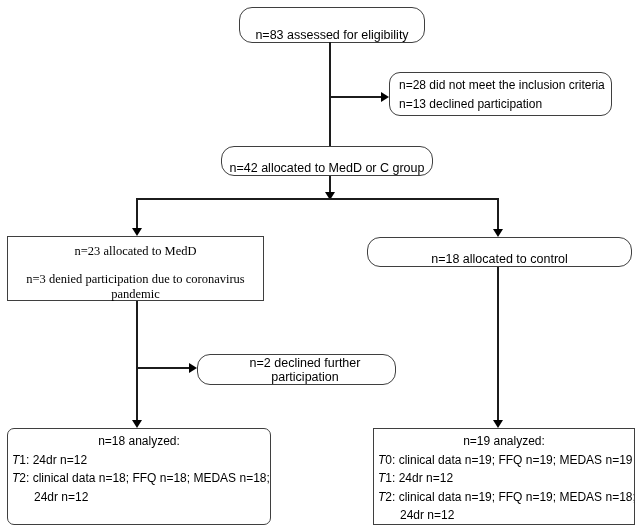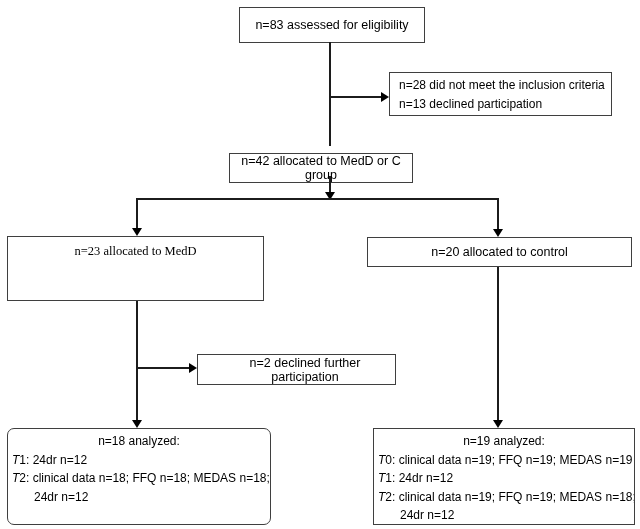--- a/index.html
+++ b/index.html
@@ -4,27 +4,27 @@
 <style>
   html,body { margin:0; padding:0; background:#ffffff; }
   .canvas {
     position:relative; width:640px; height:529px; background:#ffffff;
     font-family:"Liberation Sans", sans-serif; color:#000;
   }
   .box {
     position:absolute; background:#fff; border:1.4px solid #3f3f3f;
     box-sizing:border-box; font-size:12.5px;
   }
-  .flexcenter { display:flex; align-items:center; justify-content:center; text-align:center; }
+  .flexcenter { display:flex; align-items:flex-end; justify-content:center; text-align:center;border-radius:13px; }
 
   
   #box-eligibility { left:239px; top:7px;  width:186px; height:36px; }
   #box-exclusion   { left:389px; top:72px; width:223px; height:44px;
-                     padding:3px 2px 0 9px; line-height:19px; font-size:12px; white-space:nowrap; overflow:hidden; }
-  #box-allocation  { left:221px; top:153px; width:184px; height:30px;margin-left:8px; }
+                     padding:3px 2px 0 9px; line-height:19px; font-size:12px; white-space:nowrap; overflow:hidden;border-radius:11px; }
+  #box-allocation  { left:221px; top:146px; width:212px; height:30px; }
   #box-medd        { left:7px;   top:236px; width:257px; height:65px;
                      padding-top:7px; line-height:15px; text-align:center;font-family:Liberation Serif, serif; }
   #box-control     { left:367px; top:237px; width:265px; height:30px; }
   #box-declined    { left:197px; top:354px; width:199px; height:31px;padding-left:17px; }
   #box-medd-analyzed    { left:7px;   top:428px; width:264px; height:97px;border-radius:7px; }
   #box-control-analyzed { left:373px; top:428px; width:262px; height:97px; }
 
   .analyzed { font-size:12px; line-height:18.6px; padding:3px 4px; overflow:hidden; }
   .analyzed .a-title { text-align:center; }
   .analyzed .a-row { text-align:left; white-space:nowrap; }
@@ -71,24 +71,25 @@
     <div>n=13 declined participation</div>
   </div>
 
   <div class="box flexcenter" id="box-allocation">
     <span>n=42 allocated to MedD or C group</span>
   </div>
 
   <div class="box" id="box-medd">
     <div>n=23 allocated to MedD</div>
     <div class="gap"></div>
+    <div>n=3 denied participation due to coronavirus pandemic</div>
   </div>
 
   <div class="box flexcenter" id="box-control">
-    <span>n=20 allocated to control</span>
+    <span>n=18 allocated to control</span>
   </div>
 
   <div class="box flexcenter" id="box-declined">
     <span>n=2 declined further participation</span>
   </div>
 
   <div class="box analyzed" id="box-medd-analyzed">
     <div class="a-title">n=18 analyzed:</div>
     <div class="a-row"><span class="it">T</span><span>1: 24dr n=12</span></div>
     <div class="a-row"><span class="it">T</span><span>2: clinical data n=18; FFQ n=18; MEDAS n=18;</span></div>

